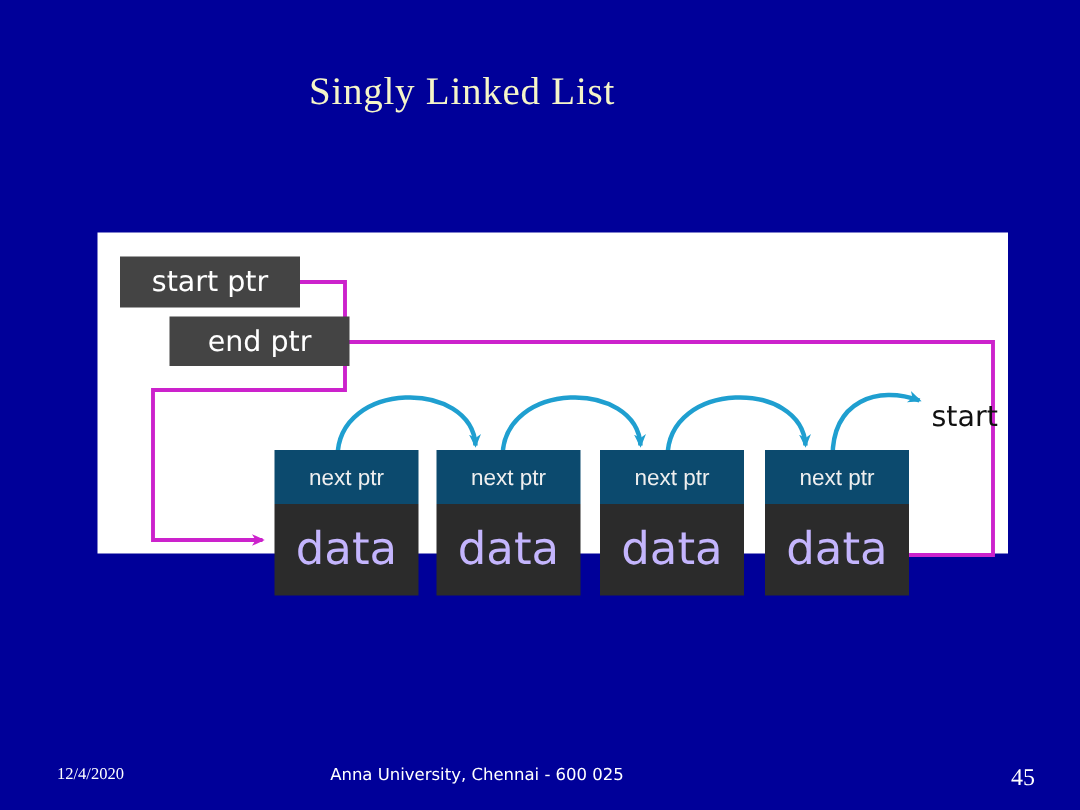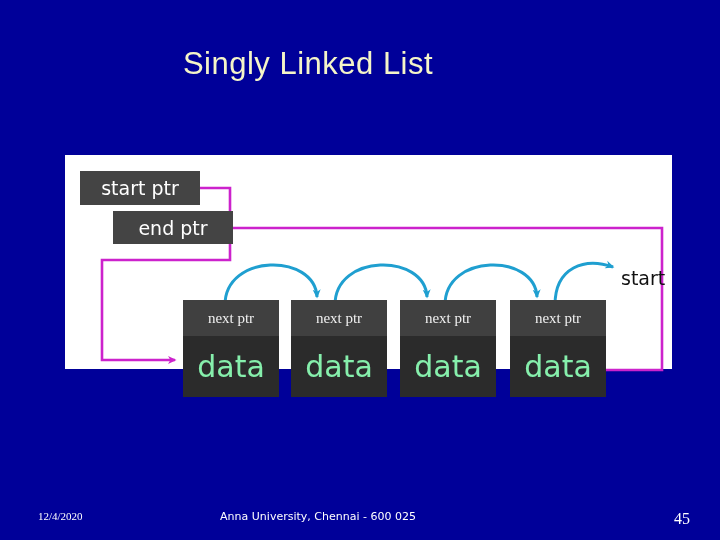--- a/index.html
+++ b/index.html
@@ -17,24 +17,24 @@
   }
 
   
   .slide-title {
     position: absolute;
     left: 0;
     top: 46px;
     width: 616px;
     text-align: center;
     color: #f5f5c8;
-    font-size: 31px;
+    font-size: 26px;
     font-weight: normal;
     letter-spacing: 0.5px;
-    font-family: Liberation Sans, sans-serif;
+    font-family: Liberation Serif, serif;
     white-space: nowrap;
   }
 
   
   .diagram-panel {
     position: absolute;
     left: 65px;
     top: 155px;
     width: 607px;
     height: 214px;
@@ -66,33 +66,33 @@
 
   
   .node {
     position: absolute;
     top: 145px;
     width: 96px;
     height: 97px;
   }
   .node-next {
     height: 36px;
-    background: #404040;
+    background: #0c4a6e;
     color: #efefef;
     font-size: 15px;
     display: flex;
     align-items: center;
     justify-content: center;
-    font-family: Liberation Serif, serif;
+    font-family: Liberation Sans, sans-serif;
     white-space: nowrap;
   }
   .node-data {
     height: 61px;
     background: #2b2b2b;
-    color: #86efac;
+    color: #c4b5fd;
     font-size: 30px;
     display: flex;
     align-items: center;
     justify-content: center;
     font-family: "DejaVu Sans", "Liberation Sans", sans-serif;
     white-space: nowrap;
   }
   .node-0 { left: 118px; }
   .node-1 { left: 226px; }
   .node-2 { left: 335px; }

